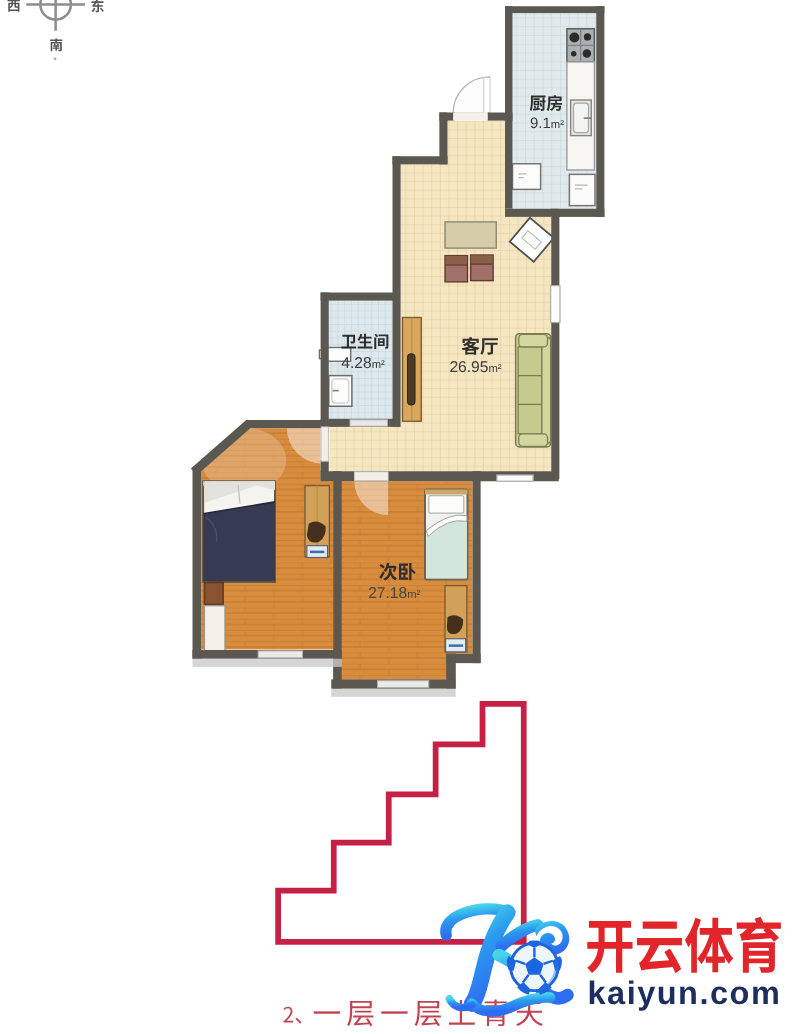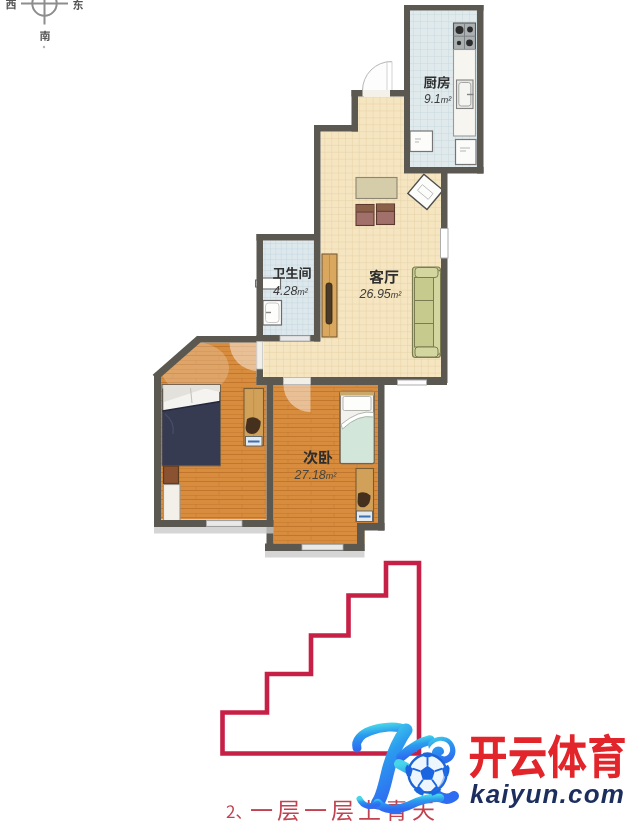--- a/index.html
+++ b/index.html
@@ -1,15 +1,15 @@
 <!DOCTYPE html>
 <html><head><meta charset="utf-8"><title>户型图</title>
 <style>
 html,body{margin:0;padding:0;background:#ffffff;}
-#page{position:relative;width:640px;height:827px;overflow:hidden;font-family:"Liberation Sans",sans-serif;font-style:italic;}
+#page{position:relative;width:640px;height:827px;overflow:hidden;font-family:"Liberation Sans",sans-serif;}
 </style></head>
 <body>
 <div id="page">
 <svg width="640" height="827" viewBox="0 0 640 827" xmlns="http://www.w3.org/2000/svg">
 <defs>
 <pattern id="kgrid" width="7" height="7" patternUnits="userSpaceOnUse">
  <rect width="7" height="7" fill="#e0eaed"></rect>
  <path d="M7 0H0V7" fill="none" stroke="#c6d8dc" stroke-width="0.9"></path>
 </pattern>
 <pattern id="bgrid" width="5.4" height="5.4" patternUnits="userSpaceOnUse">

